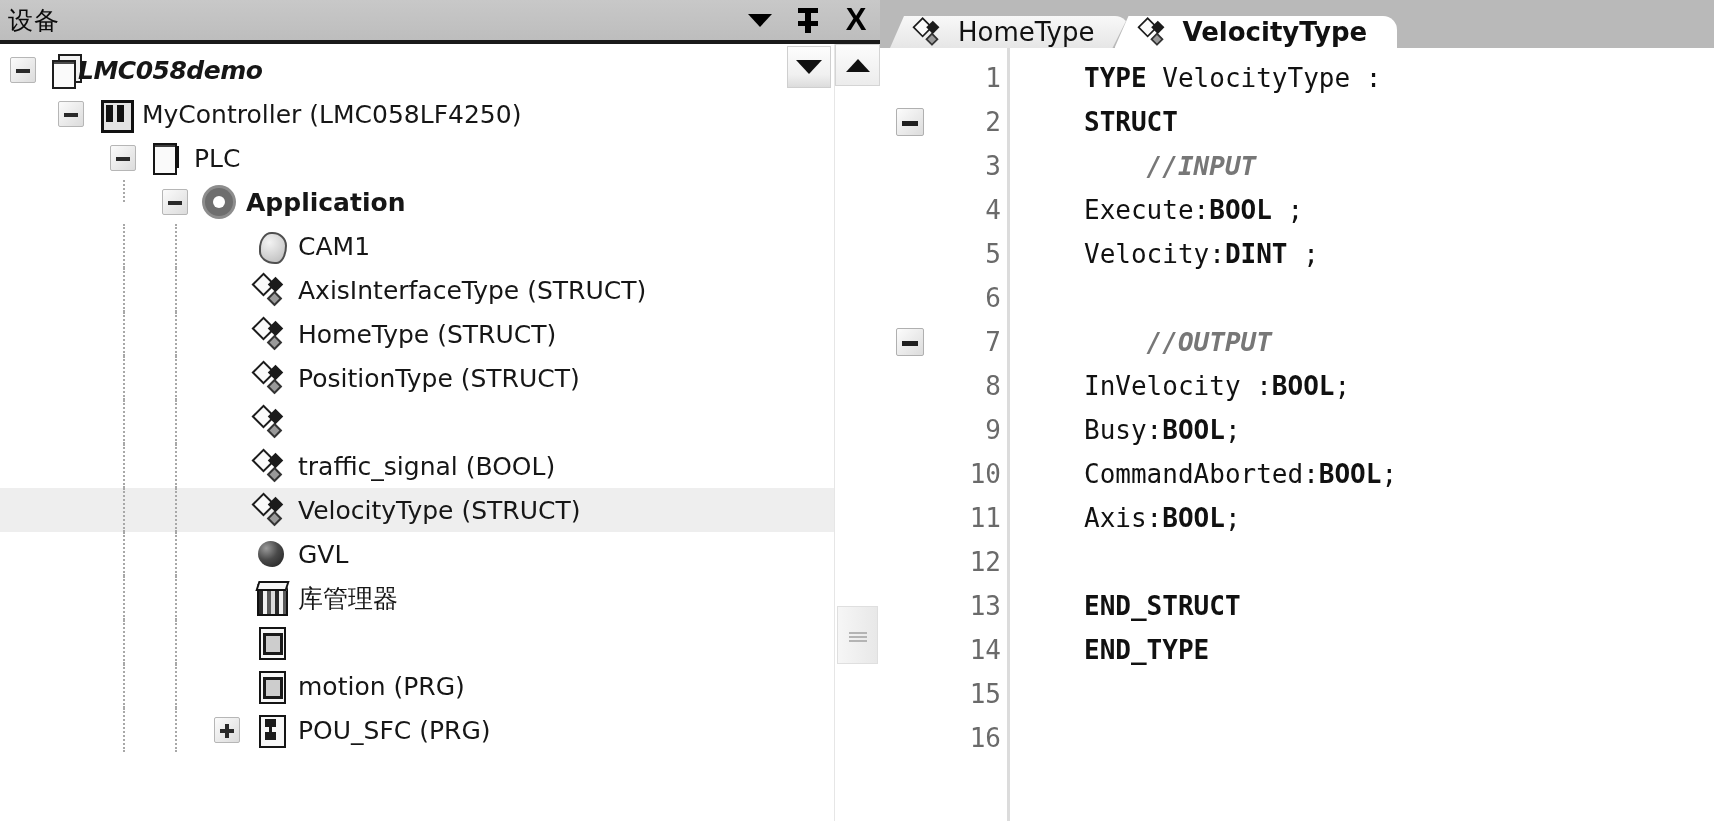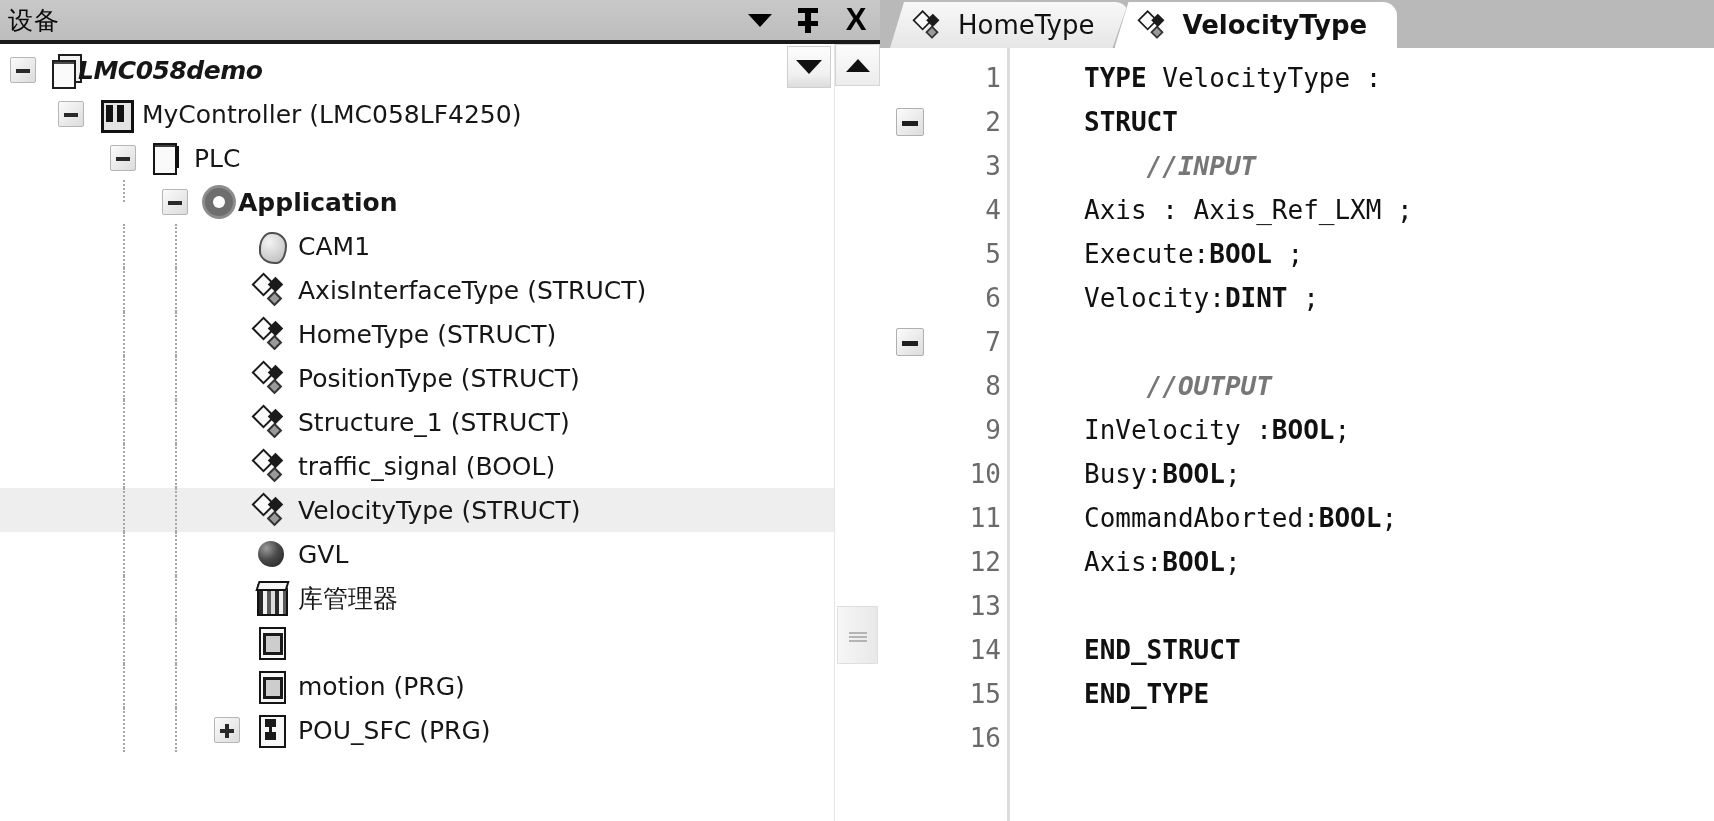--- a/index.html
+++ b/index.html
@@ -292,21 +292,21 @@
   }
   .tabstrip {
     position: relative;
     height: 48px; flex: 0 0 48px;
     background: #b9b9b9;
     display: flex; align-items: flex-end;
     padding-left: 10px;
   }
   .tab {
     position: relative;
-    height: 46px;
+    height: 32px;
     display: flex; align-items: center;
     padding: 0 24px 0 14px;
     margin-right: -14px;
     background: linear-gradient(to bottom, #fdfdfd, #f0f0f0);
     border: 1px solid #9f9f9f;
     border-bottom: none;
     border-radius: 3px 14px 0 0;
     transform: skewX(0deg);
     font-size: 26px;
     color: #111;
@@ -420,21 +420,21 @@
           </div>
           <div class="tree-row">
             <span class="expander" style="left: 110px; top: 9px;"></span>
             <span class="ico ico-plc" style="position: absolute; left: 150px; top: 5px;"></span>
             <span class="tree-label" style="position: absolute; left: 194px;">PLC</span>
           </div>
           <div class="tree-row">
             <span class="dotline half" style="left: 123px;"></span>
             <span class="expander" style="left: 162px; top: 9px;"></span>
             <span class="ico ico-gear" style="position: absolute; left: 202px; top: 5px;"></span>
-            <span class="tree-label bold" style="position: absolute; left: 238px;">Application</span>
+            <span class="tree-label bold" style="position: absolute; left: 246px;">Application</span>
           </div>
           <div class="tree-row">
             <span class="dotline" style="left: 123px;"></span>
             <span class="dotline" style="left: 175px;"></span>
             <span class="ico ico-cam" style="position: absolute; left: 254px; top: 5px;"></span>
             <span class="tree-label" style="position: absolute; left: 298px;">CAM1</span>
           </div>
           <div class="tree-row">
             <span class="dotline" style="left: 123px;"></span>
             <span class="dotline" style="left: 175px;"></span>
@@ -458,21 +458,20 @@
               <i></i>
             </span>
             <span class="tree-label" style="position: absolute; left: 298px;">PositionType (STRUCT)</span>
           </div>
           <div class="tree-row">
             <span class="dotline" style="left: 123px;"></span>
             <span class="dotline" style="left: 175px;"></span>
             <span class="ico ico-dut" style="position: absolute; left: 254px; top: 5px;">
               <i></i>
             </span>
-            <span class="tree-label" style="position: absolute; left: 298px;">Structure_1 (STRUCT)</span>
           </div>
           <div class="tree-row">
             <span class="dotline" style="left: 123px;"></span>
             <span class="dotline" style="left: 175px;"></span>
             <span class="ico ico-dut" style="position: absolute; left: 254px; top: 5px;">
               <i></i>
             </span>
             <span class="tree-label" style="position: absolute; left: 298px;">traffic_signal (BOOL)</span>
           </div>
           <div class="tree-row selected">
@@ -571,21 +570,20 @@
           <div class="ln">12</div>
           <div class="ln">13</div>
           <div class="ln">14</div>
           <div class="ln">15</div>
           <div class="ln">16</div>
         </div>
       <div class="code-col" id="code-col" style="padding-top: 8px;">
           <div class="cl"><b class="kw">TYPE</b><span> VelocityType :</span></div>
           <div class="cl"><b class="kw">STRUCT</b></div>
           <div class="cl"><span class="cmt">    //INPUT</span></div>
-          <div class="cl"><span>Axis : Axis_Ref_LXM ;</span></div>
           <div class="cl"><span>Execute:</span><b class="kw">BOOL</b><span> ;</span></div>
           <div class="cl"><span>Velocity:</span><b class="kw">DINT</b><span> ;</span></div>
           <div class="cl">&nbsp;</div>
           <div class="cl"><span class="cmt">    //OUTPUT</span></div>
           <div class="cl"><span>InVelocity :</span><b class="kw">BOOL</b><span>;</span></div>
           <div class="cl"><span>Busy:</span><b class="kw">BOOL</b><span>;</span></div>
           <div class="cl"><span>CommandAborted:</span><b class="kw">BOOL</b><span>;</span></div>
           <div class="cl"><span>Axis:</span><b class="kw">BOOL</b><span>;</span></div>
           <div class="cl">&nbsp;</div>
           <div class="cl"><b class="kw">END_STRUCT</b></div>

